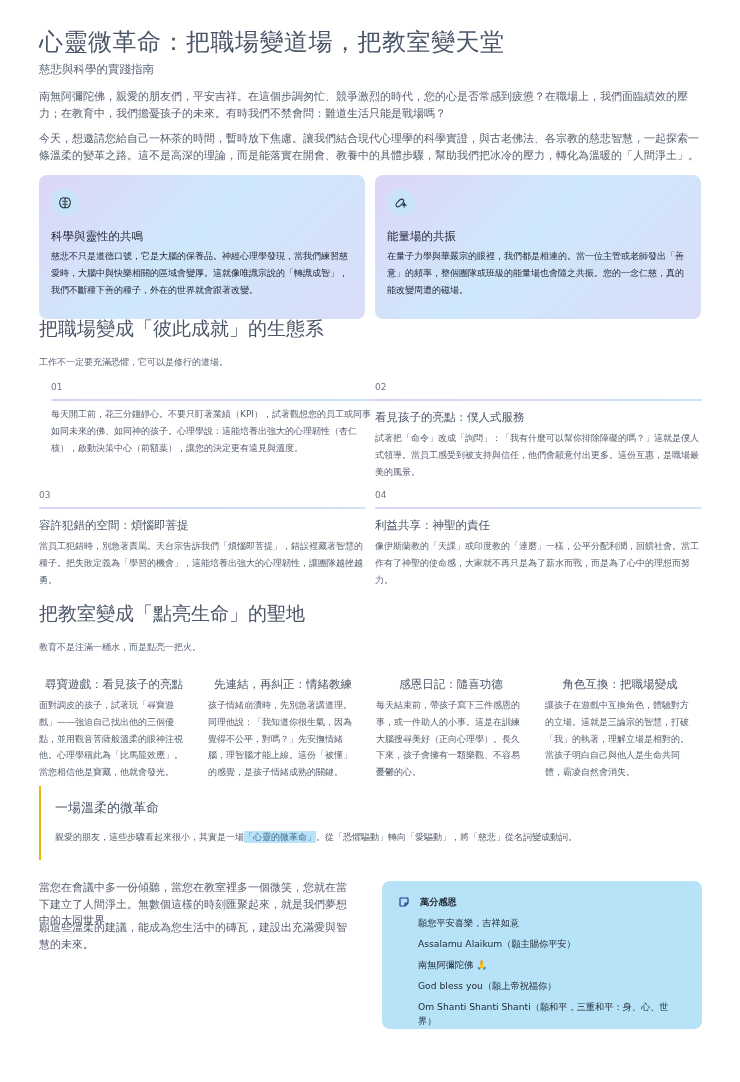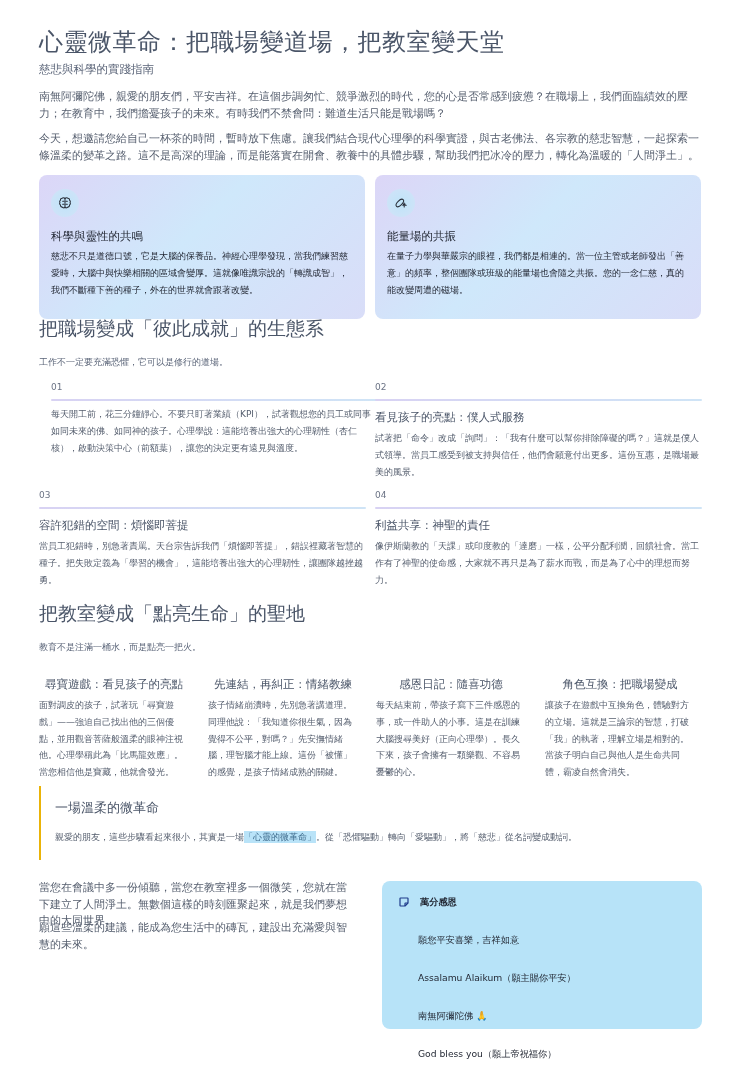--- a/index.html
+++ b/index.html
@@ -110,21 +110,21 @@
       padding: 14px 16px;
     }
     .bless-head {
       display: flex; align-items: center;
       font-size: 9.2px; line-height: 14px; color: #1f2430; font-weight: bold;
     }
     .bless-head .ic { width: 12px; height: 12px; margin-right: 10px; margin-left: 0px; }
     .bless-item {
       margin-left: 20px;
       font-size: 9.2px; line-height: 14px; color: #1f2430;
-      margin-top: 24px;
+      margin-top: 7px;
     }
   </style>
 </head>
 <body>
 
 <h1 class="title">心靈微革命：把職場變道場，把教室變天堂</h1>
 <div class="subtitle">慈悲與科學的實踐指南</div>
 
 <p class="para" style="top:89px;">南無阿彌陀佛，親愛的朋友們，平安吉祥。在這個步調匆忙、競爭激烈的時代，您的心是否常感到疲憊？在職場上，我們面臨績效的壓力；在教育中，我們擔憂孩子的未來。有時我們不禁會問：難道生活只能是戰場嗎？</p>
 <p class="para" style="top:131px;">今天，想邀請您給自己一杯茶的時間，暫時放下焦慮。讓我們結合現代心理學的科學實證，與古老佛法、各宗教的慈悲智慧，一起探索一條溫柔的變革之路。這不是高深的理論，而是能落實在開會、教養中的具體步驟，幫助我們把冰冷的壓力，轉化為溫暖的「人間淨土」。</p>

